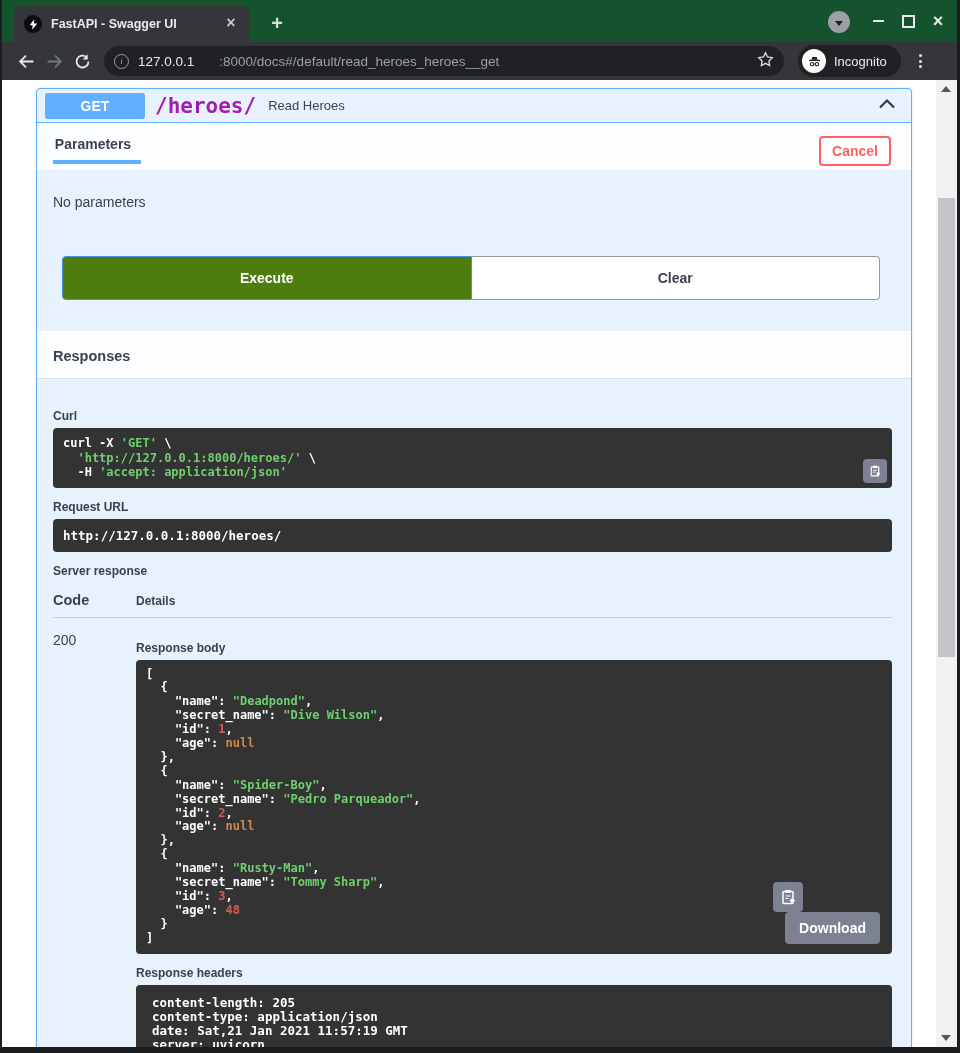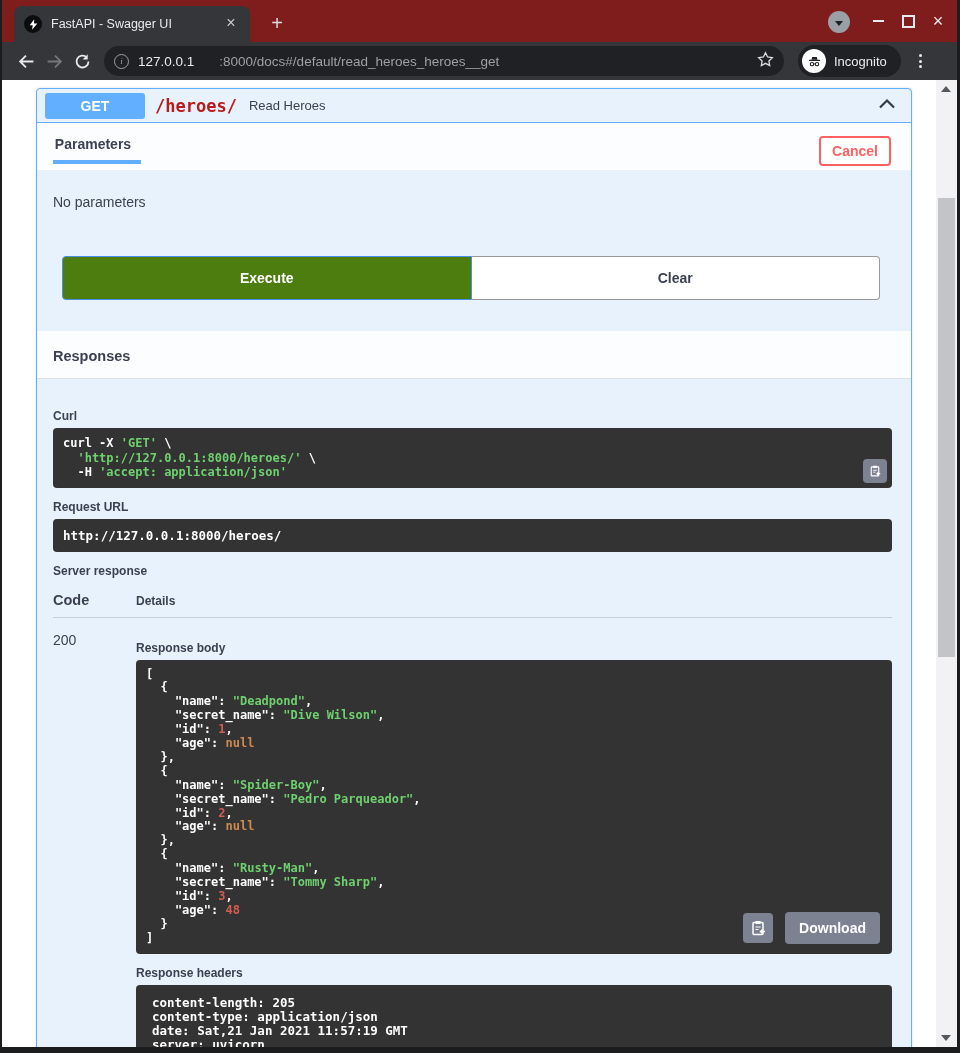--- a/index.html
+++ b/index.html
@@ -1,19 +1,19 @@
 <!DOCTYPE html>
 <html><head>
 <meta charset="utf-8">
 <style>
   html,body{margin:0;padding:0;background:#1b1c1e;}
   #window{position:relative;width:960px;height:1053px;background:#1b1c1e;overflow:hidden;
     font-family:"Liberation Sans",sans-serif;}
   
-  #tabbar{position:absolute;left:2px;right:3px;top:0;height:42px;background:#7f1d1d;}
+  #tabbar{position:absolute;left:2px;right:3px;top:0;height:42px;background:#14532d;font-weight:bold;}
   .tab{position:absolute;left:12px;top:6px;width:236px;height:36px;background:#35363a;
     border-radius:8px 8px 0 0;display:flex;align-items:center;padding:0 10px;box-sizing:border-box;}
   .favicon{width:18px;height:18px;border-radius:50%;background:#0c0c0e;display:flex;
     align-items:center;justify-content:center;flex:none;}
   .tab-title{color:#e8eaed;font-size:12.5px;margin-left:9px;white-space:nowrap;overflow:hidden;flex:1;}
   .tab-close{color:#c7cacd;font-size:16px;line-height:16px;width:18px;height:18px;text-align:center;
     flex:none;cursor:default;}
   .newtab{position:absolute;left:262px;top:11px;width:26px;height:26px;color:#dadce0;font-size:20px;
     line-height:24px;text-align:center;border-radius:50%;}
   .wc{position:absolute;top:12px;height:18px;display:flex;align-items:center;justify-content:center;}
@@ -52,21 +52,21 @@
     border-right:5px solid transparent;border-bottom:6px solid #56585c;}
   .scroll-arrow-down{position:absolute;bottom:6px;left:5px;width:0;height:0;border-left:5px solid transparent;
     border-right:5px solid transparent;border-top:6px solid #56585c;}
   .scroll-thumb{position:absolute;left:2px;right:2px;top:118px;height:459px;background:#c3c4c7;}
   
   .opblock{margin:8px 24px 0 34px;border:1px solid #61affe;border-radius:4px;background:#e8f2fc;
     box-shadow:0 0 3px rgba(0,0,0,.12);}
   .summary{display:flex;align-items:center;padding:4px 14px 4px 8px;border-bottom:1px solid #61affe;height:25px;}
   .method{background:#61affe;color:#fff;font-weight:bold;font-size:14px;border-radius:3px;
     width:100px;text-align:center;padding:5px 0;flex:none;}
-  .path{font-family:"DejaVu Sans Mono",monospace;font-weight:bold;font-size:17px;color:#b91c1c;
+  .path{font-family:"DejaVu Sans Mono",monospace;font-weight:bold;font-size:21px;color:#a21caf;
     margin-left:10px;}
   .summary-desc{font-size:13px;color:#3b4151;margin-left:12px;flex:1;}
   .chevron{flex:none;}
   .sec-header{background:rgba(255,255,255,.85);display:flex;align-items:flex-start;
     justify-content:space-between;}
   .params-header{height:47px;}
   .tab-item{margin-left:16px;padding:13px 8px 8px 0;min-width:88px;border-bottom:4px solid #61affe;
     font-weight:bold;font-size:14px;color:#3b4151;box-sizing:border-box;text-align:center;}
   .cancel-btn{margin:13px 20px 0 0;border:2px solid #ff6060;color:#ff6060;background:#fff;
     font-weight:bold;font-size:14px;border-radius:4px;padding:5px 11px;line-height:16px;}
@@ -91,21 +91,21 @@
   .resp-thead{display:flex;align-items:flex-end;padding-bottom:9px;border-bottom:1px solid rgba(59,65,81,.2);}
   .col-code{width:83px;flex:none;}
   .code-h{font-weight:bold;font-size:14.5px;color:#3b4151;}
   .details-h{font-weight:bold;font-size:12px;color:#3b4151;}
   .resp-row{display:flex;padding-top:14px;}
   .status-code{font-size:14px;color:#3b4151;}
   .col-details{flex:1;min-width:0;}
   .rb-label{margin-top:9px;}
   .json-pre{margin:0;padding:8px 10px;line-height:13.9px;white-space:pre;overflow:hidden;}
   .hdr-pre{margin:0;padding:11px 16px;line-height:14px;font-size:12.5px;white-space:pre;}
-  .body-actions{position:absolute;right:12px;bottom:10px;display:flex;align-items:center;}
+  .body-actions{position:absolute;right:12px;bottom:10px;display:flex;align-items:flex-start;flex-direction:column;}
   .copy-lg{width:30px;height:30px;background:#7d8293;border-radius:4px;display:flex;align-items:center;
     justify-content:center;border:none;}
   .download-btn{margin-left:12px;height:32px;background:#7d8293;border:none;border-radius:4px;
     color:#fff;font-weight:bold;font-size:14px;padding:0 14px;font-family:"Liberation Sans",sans-serif;}
   .jw{color:#ffffff;}
   .js{color:#6fd06f;}
   .jd{color:#d25c52;}
   .jn{color:#cc8a4e;}
   .cg{color:#6fd06f;}
 </style>

